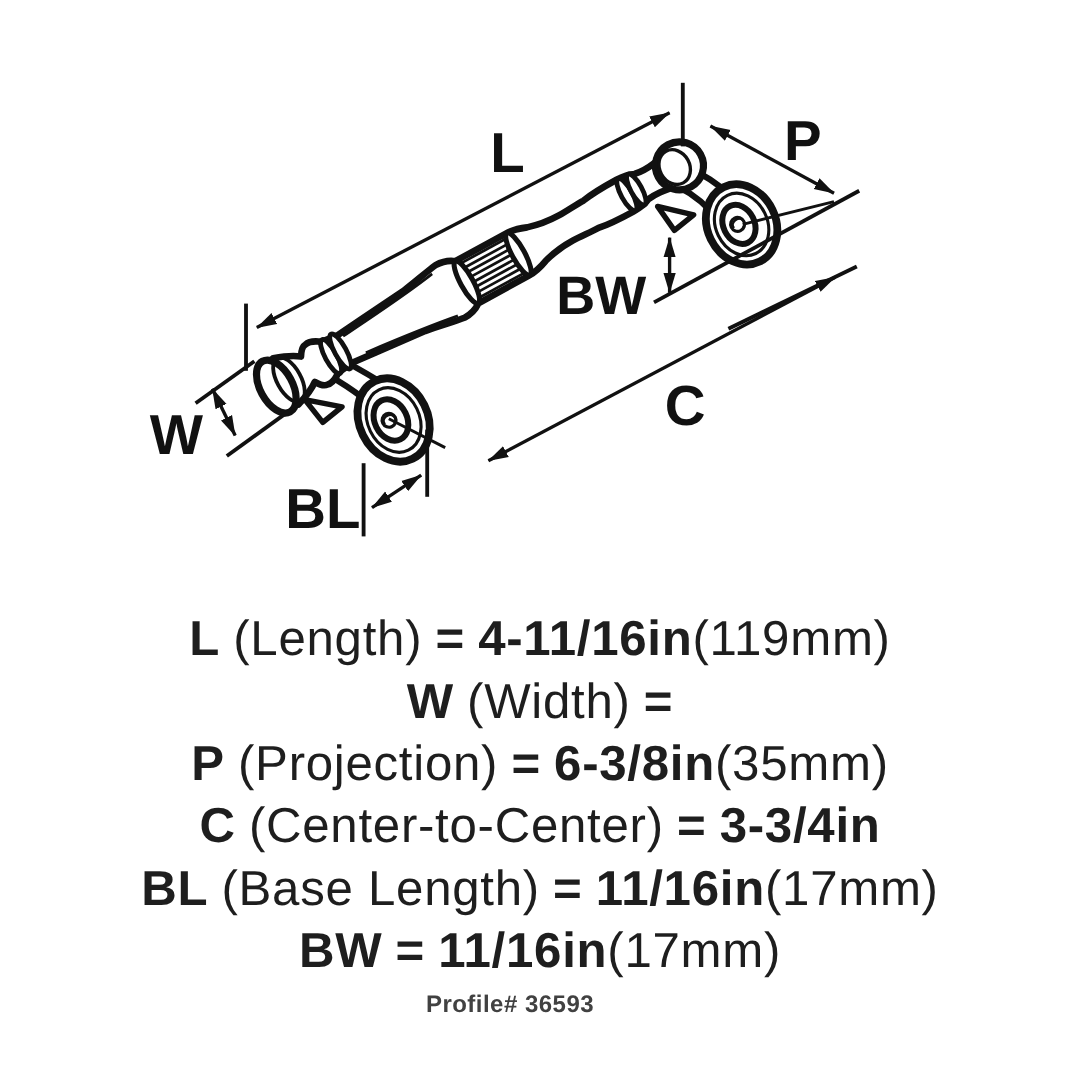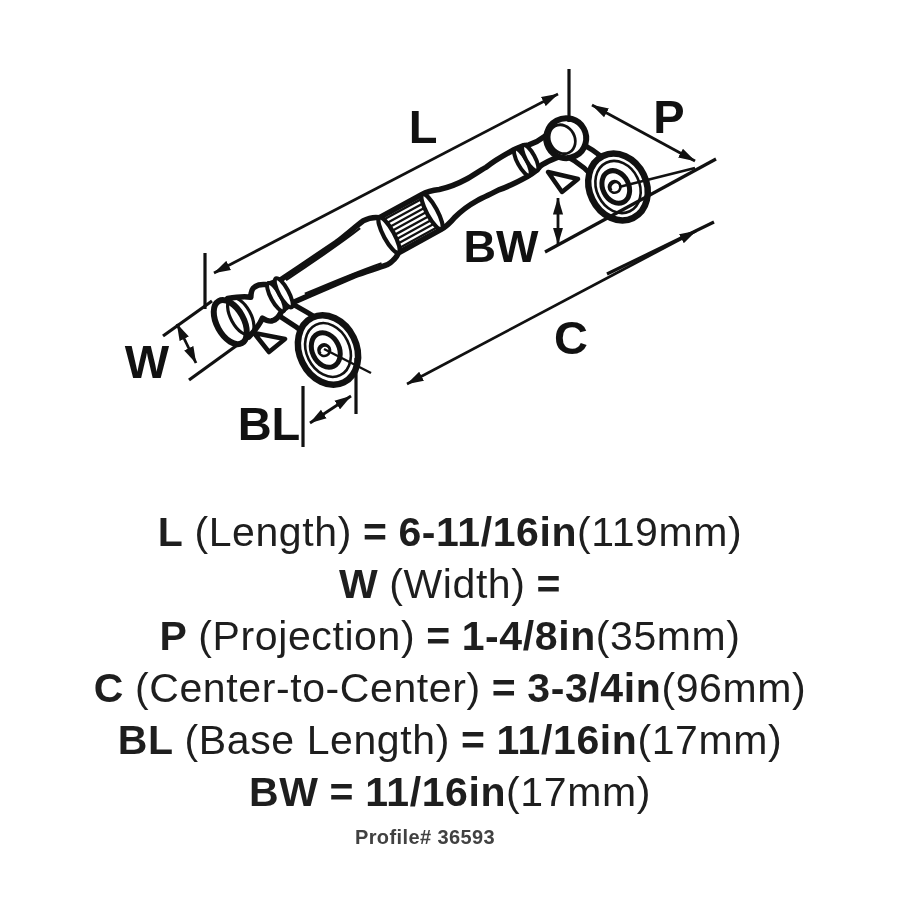--- a/index.html
+++ b/index.html
@@ -155,41 +155,40 @@
     <text class="lbl" font-size="47" text-anchor="middle" x="147" y="378">W</text>
     <text class="lbl" font-size="47" text-anchor="middle" x="571" y="354">C</text>
     <text class="lbl" font-size="47" text-anchor="middle" x="269" y="440">BL</text>
   </svg>
 
   <div class="specs">
     <div class="spec-row">
       <span class="b">L</span>
       <span class="r">(Length)</span>
       <span class="b">=</span>
-      <span class="b">6-11/16in</span>
+      <span class="b">4-11/16in</span>
       <span class="metric">(119mm)</span>
     </div>
     <div class="spec-row">
       <span class="b">W</span>
       <span class="r">(Width)</span>
       <span class="b">=</span>
     </div>
     <div class="spec-row">
       <span class="b">P</span>
       <span class="r">(Projection)</span>
       <span class="b">=</span>
-      <span class="b">1-4/8in</span>
+      <span class="b">6-3/8in</span>
       <span class="metric">(35mm)</span>
     </div>
     <div class="spec-row">
       <span class="b">C</span>
       <span class="r">(Center-to-Center)</span>
       <span class="b">=</span>
       <span class="b">3-3/4in</span>
-      <span class="metric">(96mm)</span>
     </div>
     <div class="spec-row">
       <span class="b">BL</span>
       <span class="r">(Base Length)</span>
       <span class="b">=</span>
       <span class="b">11/16in</span>
       <span class="metric">(17mm)</span>
     </div>
     <div class="spec-row">
       <span class="b">BW</span>

